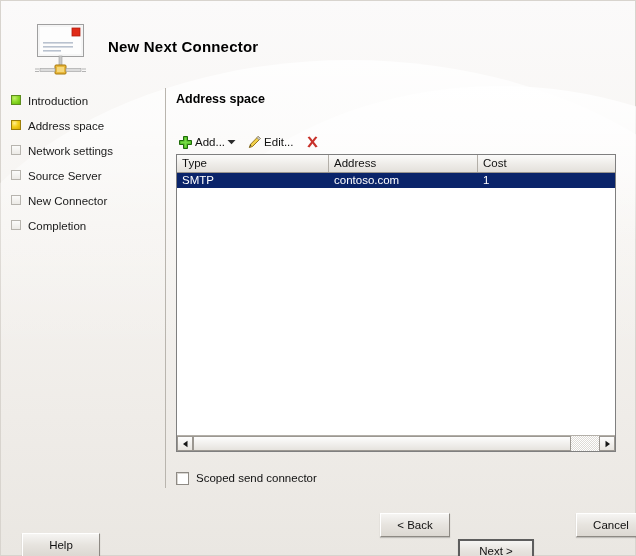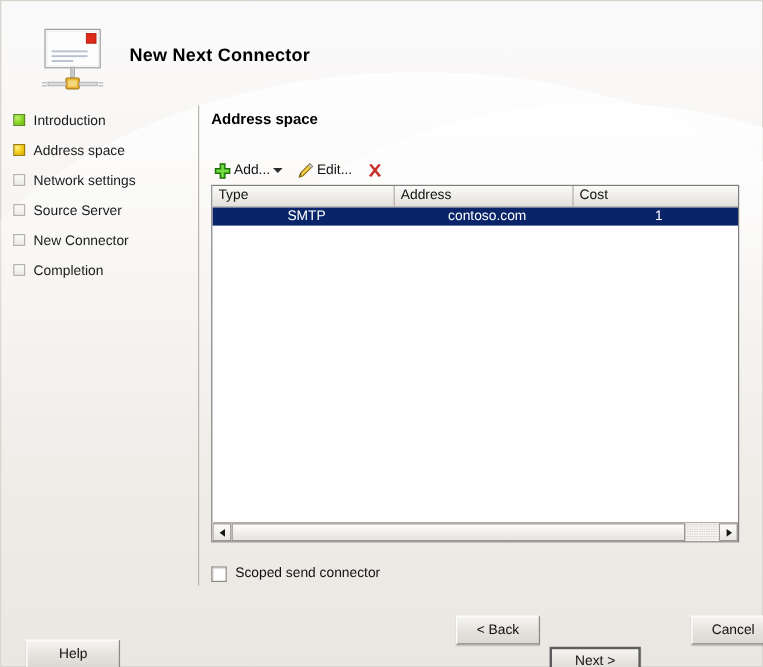--- a/index.html
+++ b/index.html
@@ -226,21 +226,20 @@
     color: #ffffff;
   }
   .cell {
     box-sizing: border-box;
     height: 15px;
     line-height: 15px;
     padding-left: 5px;
     font-size: 11.5px;
     overflow: hidden;
     white-space: nowrap;
-    text-align: center;
   }
 
   
   #list-hscroll {
     position: absolute;
     left: 0;
     bottom: 0;
     width: 438px;
     height: 16px;
     box-sizing: border-box;

